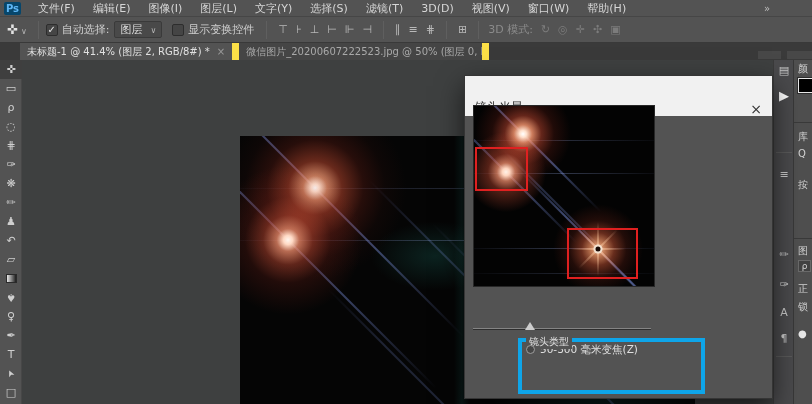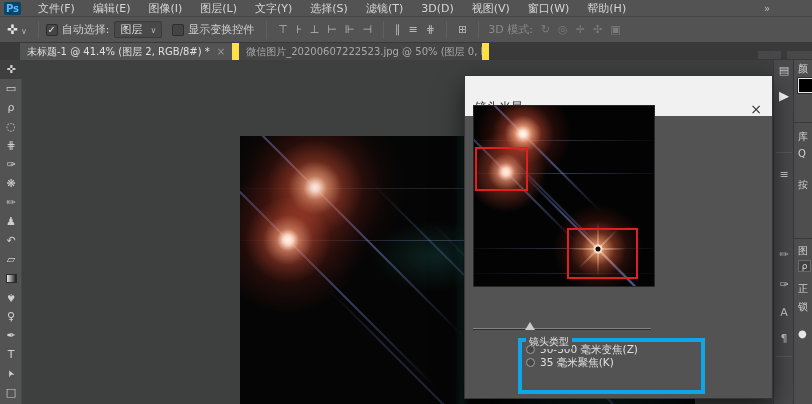--- a/index.html
+++ b/index.html
@@ -280,24 +280,20 @@
     <div class="slider">
       <div class="track"></div>
       <div class="thumb" id="slider-thumb" style="left: 32%;"></div>
     </div>
     <div class="lens-group">
       <div class="lens-legend">镜头类型</div>
       <div class="radio-row">
         <span class="radio"></span>
         <span>50-300 毫米变焦(Z)</span>
       </div>
-      <div class="radio-row">
-        <span class="radio"></span>
-        <span>35 毫米聚焦(K)</span>
-      </div>
     </div>
   </div>
 
   <div class="dock">
     <span class="dock-ico" style="top:4px;">▤</span>
     <span class="dock-ico bright" style="top:28px;">▶</span>
     <div class="dock-div" style="top:92px;"></div>
     <span class="dock-ico" style="top:108px;">≡</span>
     <span class="dock-ico" style="top:188px;">✏</span>
     <span class="dock-ico" style="top:218px;">✑</span>

